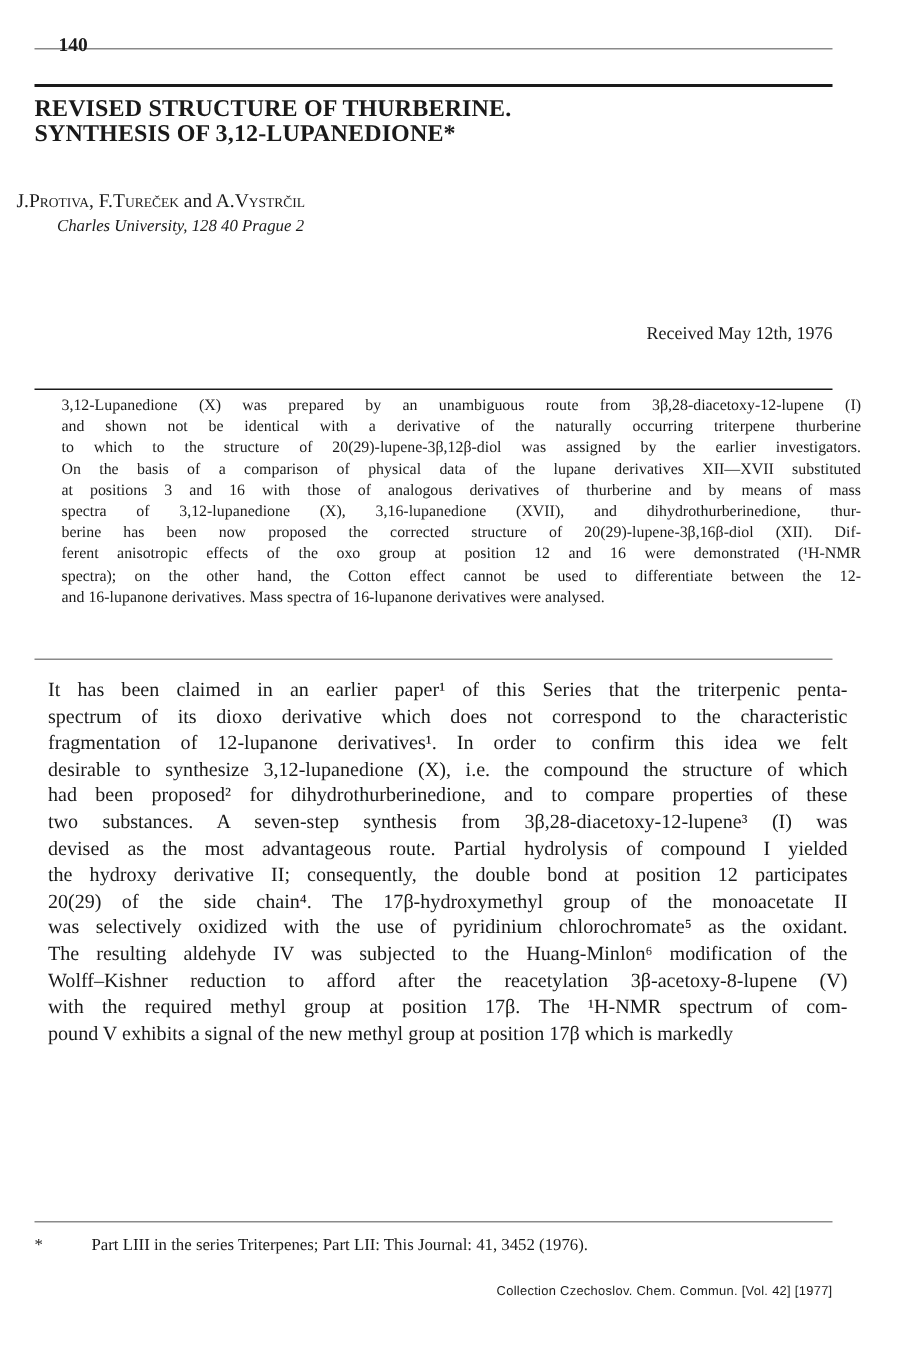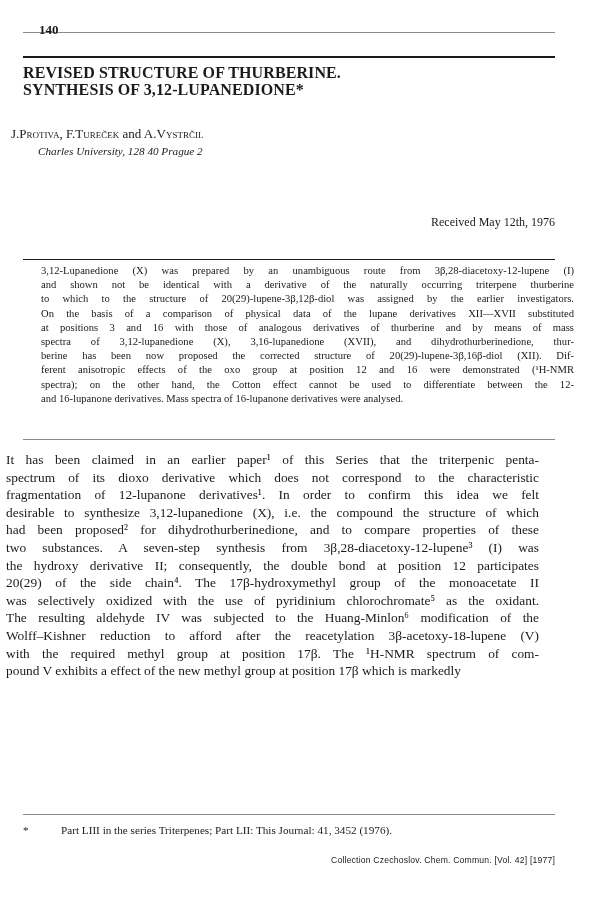--- a/index.html
+++ b/index.html
@@ -7,21 +7,21 @@
   .rule { position:absolute; left:23px; width:532px; background:#1a1a1a; }
   .rule.faint { background:#8a8a8a; }
   .abs { position:absolute; }
   .page-num { left:23px; top:22px; font-weight:bold; font-size:13px;margin-left:16px; }
   .title { left:23px; top:64px; font-weight:bold; font-size:16px; line-height:17px; letter-spacing:0.1px; }
   .authors { left:11px; top:126px; font-size:13px; }
   .sc { font-variant:small-caps; }
   .affil { left:38px; top:144px; font-style:italic; font-size:11.2px; line-height:14.5px; }
   .received { right:45px; top:215px; font-size:12px; }
   .abstract { left:23px; top:264px; width:533px; font-size:10.6px; line-height:14.2px; text-align:justify;margin-left:18px; }
-  .body-text { left:6px; top:451px; width:533px; font-size:13.4px; line-height:17.6px; text-align:justify; }
+  .body-text { left:32px; top:451px; width:533px; font-size:13.4px; line-height:17.6px; text-align:justify; }
   .line { display:block; text-align:justify; text-align-last:justify; white-space:nowrap; }
   .line.last { text-align-last:left; }
   .footnote { left:23px; top:824px; font-size:11.2px; }
   .footnote .mark { display:inline-block; width:38px; }
   .journal { right:45px; top:855px; font-family:"Liberation Sans", sans-serif; font-size:8.6px; letter-spacing:0.2px; }
 </style>
 </head>
 <body>
 
 <div class="rule faint" style="top:32px;height:1px;"></div>
@@ -58,27 +58,28 @@
   </div>
 <div class="rule faint" style="top:439px;height:1px;"></div>
 
 <div class="abs body-text" id="body">
     <span class="line">It has been claimed in an earlier paper¹ of this Series that the triterpenic penta-</span>
     <span class="line">spectrum of its dioxo derivative which does not correspond to the characteristic</span>
     <span class="line">fragmentation of 12-lupanone derivatives¹. In order to confirm this idea we felt</span>
     <span class="line">desirable to synthesize 3,12-lupanedione (X), i.e. the compound the structure of which</span>
     <span class="line">had been proposed² for dihydrothurberinedione, and to compare properties of these</span>
     <span class="line">two substances. A seven-step synthesis from 3β,28-diacetoxy-12-lupene³ (I) was</span>
+    <span class="line">devised as the most advantageous route. Partial hydrolysis of compound I yielded</span>
     <span class="line">the hydroxy derivative II; consequently, the double bond at position 12 participates</span>
     <span class="line">20(29) of the side chain⁴. The 17β-hydroxymethyl group of the monoacetate II</span>
     <span class="line">was selectively oxidized with the use of pyridinium chlorochromate⁵ as the oxidant.</span>
     <span class="line">The resulting aldehyde IV was subjected to the Huang-Minlon⁶ modification of the</span>
-    <span class="line">Wolff–Kishner reduction to afford after the reacetylation 3β-acetoxy-18-lupene (V)</span>
+    <span class="line">Wolff–Kishner reduction to afford after the reacetylation 3β-acetoxy-8-lupene (V)</span>
     <span class="line">with the required methyl group at position 17β. The ¹H-NMR spectrum of com-</span>
-    <span class="line last">pound V exhibits a effect of the new methyl group at position 17β which is markedly</span>
+    <span class="line last">pound V exhibits a signal of the new methyl group at position 17β which is markedly</span>
   </div>
 
 <div class="rule faint" style="top:814px;height:1px;"></div>
 <div class="abs footnote">
   <span class="mark">*</span><span>Part LIII in the series Triterpenes; Part LII: This Journal: 41, 3452 (1976).</span>
 </div>
 
 <div class="abs journal">Collection Czechoslov. Chem. Commun. [Vol. 42] [1977]</div>
 
 </body></html>

